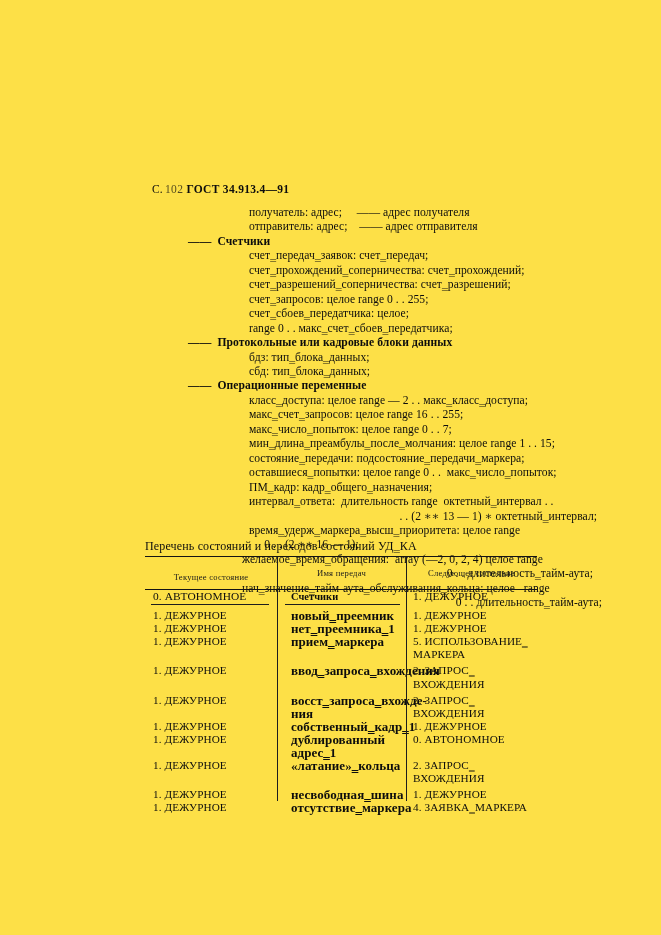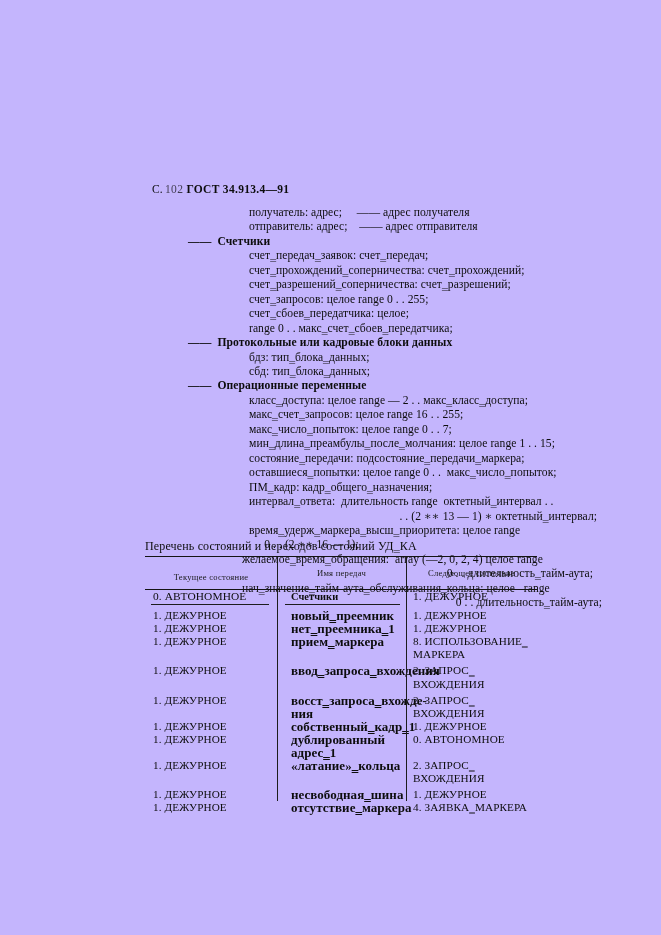--- a/index.html
+++ b/index.html
@@ -12,21 +12,21 @@
     height: 935px;
     position: relative;
     font-family: "Liberation Serif", "DejaVu Serif", serif;
     color: #0d0d0d;
     overflow: hidden;
   }
 
   .page {
     position: absolute;
     inset: 0;
-    background: #c4b5fd;
+    background: #fde047;
   }
 
   
   .runhead {
     position: absolute;
     left: 152px;
     top: 183px;
     font-size: 11.5px;
     letter-spacing: .2px;
     white-space: nowrap;
@@ -218,21 +218,21 @@
           <div class="td td3">1. ДЕЖУРНОЕ</div>
         </div>
         <div class="trow">
           <div class="td td1">1. ДЕЖУРНОЕ</div>
           <div class="td td2">нет‗преемника‗1</div>
           <div class="td td3">1. ДЕЖУРНОЕ</div>
         </div>
         <div class="trow">
           <div class="td td1">1. ДЕЖУРНОЕ</div>
           <div class="td td2">прием‗маркера</div>
-          <div class="td td3">8. ИСПОЛЬЗОВАНИЕ‗
+          <div class="td td3">5. ИСПОЛЬЗОВАНИЕ‗
 МАРКЕРА</div>
         </div>
         <div class="gap-s"></div>
         <div class="trow">
           <div class="td td1">1. ДЕЖУРНОЕ</div>
           <div class="td td2">ввод‗запроса‗вхождения</div>
           <div class="td td3">2. ЗАПРОС‗
 ВХОЖДЕНИЯ</div>
         </div>
         <div class="gap-s"></div>

